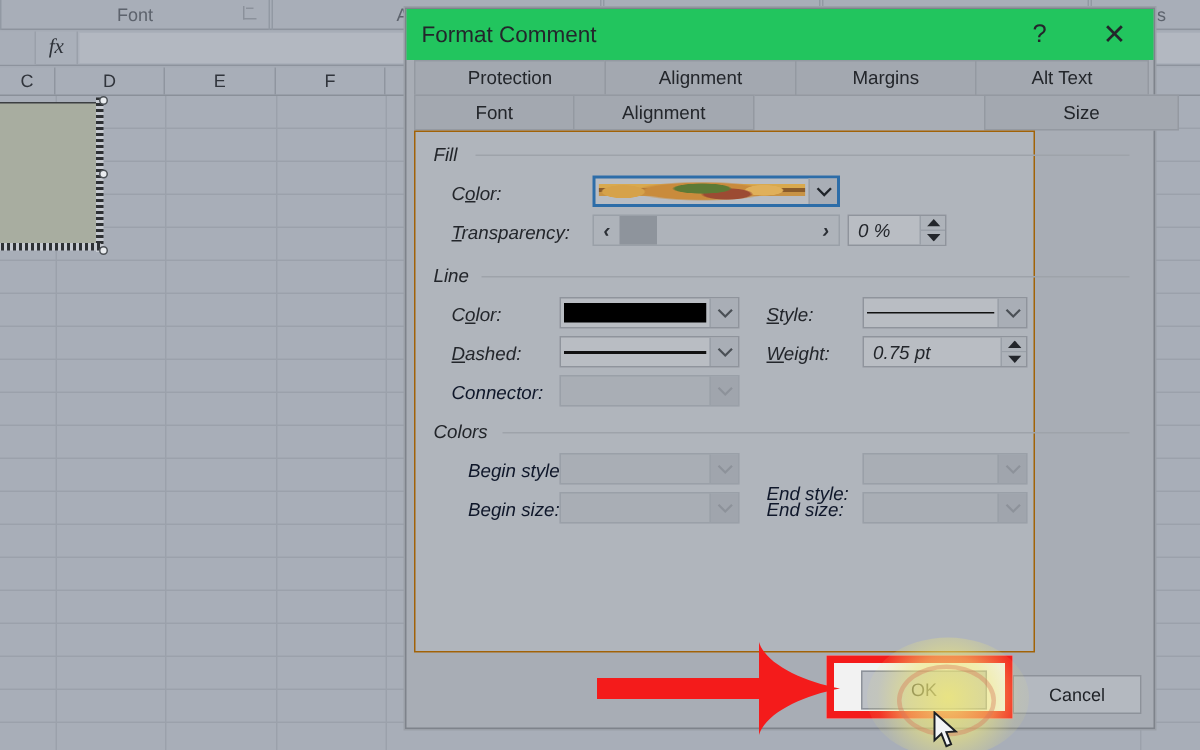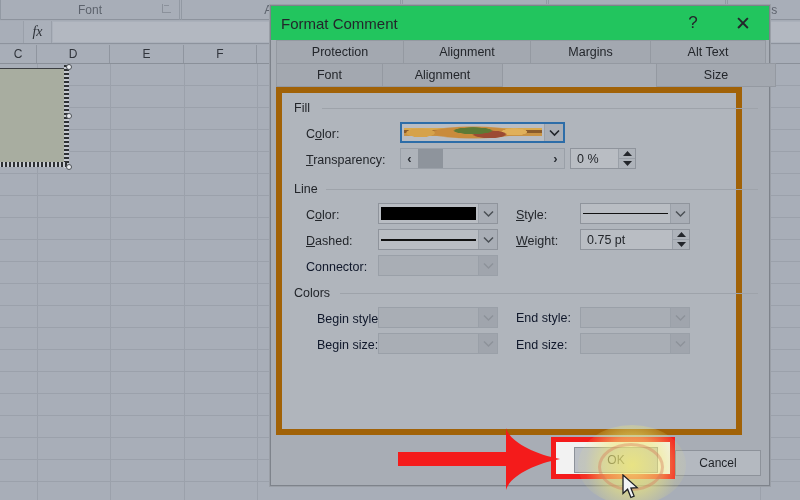--- a/index.html
+++ b/index.html
@@ -136,23 +136,24 @@
     font-size: 12.5px; color: #23262b;
     cursor: pointer;
   }
   .tab.active {
     background: #b8bcc2;
     border-bottom-color: #b8bcc2;
     z-index: 3;
   }
 
   .tabpanel {
-    position: absolute; left: 5px; top: 81px; width: 466px; height: 348px;
+    position: absolute; left: 5px; top: 81px; width: 414px; height: 348px;
     background: #b0b5bc;
-    border: 6px solid #a16207;
+    border: 1px solid #a16207;
+    font-style: italic;
   }
 
   
   .grp-label {
     position: absolute; font-size: 12.5px; color: #22252a;
     background: #b0b5bc; padding-right: 5px;
   }
   .grp-line {
     position: absolute; height: 1px; background: #9ea3aa;
   }
@@ -388,21 +389,21 @@
       <div class="tab" style="left:374px;top:0px;width:116px;">
           <span>Alt Text</span>
         </div>
 
       <div class="tab" style="left:0px;top:23px;width:107px;">
           <span>Font</span>
         </div>
       <div class="tab" style="left:106px;top:23px;width:121px;">
           <span>Alignment</span>
         </div>
-      <div class="tab" style="left:380px;top:23px;width:120px;">
+      <div class="tab" style="left:380px;top:23px;width:130px;">
           <span>Size</span>
         </div>
     </div>
 
     <div class="tabpanel">
 
       <div class="grp-label" style="left:12px;top:8px;">Fill</div>
       <div class="grp-line" style="left:40px;top:15px;width:436px;"></div>
 
       <div class="fld-label" style="left:24px;top:34px;">
@@ -545,21 +546,21 @@
       </div>
       <div class="combo disabled" style="left:96px;top:240px;width:120px;">
         <div class="sw"></div>
         <div class="arrow">
             <svg width="11" height="8" viewBox="0 0 11 8">
               <path d="M1 1.5 L5.5 6 L10 1.5" stroke="#8d929a" stroke-width="1.5" fill="none"></path>
             </svg>
           </div>
       </div>
 
-      <div class="fld-label disabled" style="left:234px;top:218px;">
+      <div class="fld-label disabled" style="left:234px;top:234px;">
         <span>End style:</span>
       </div>
       <div class="combo disabled" style="left:298px;top:214px;width:110px;">
         <div class="sw"></div>
         <div class="arrow">
             <svg width="11" height="8" viewBox="0 0 11 8">
               <path d="M1 1.5 L5.5 6 L10 1.5" stroke="#8d929a" stroke-width="1.5" fill="none"></path>
             </svg>
           </div>
       </div>

